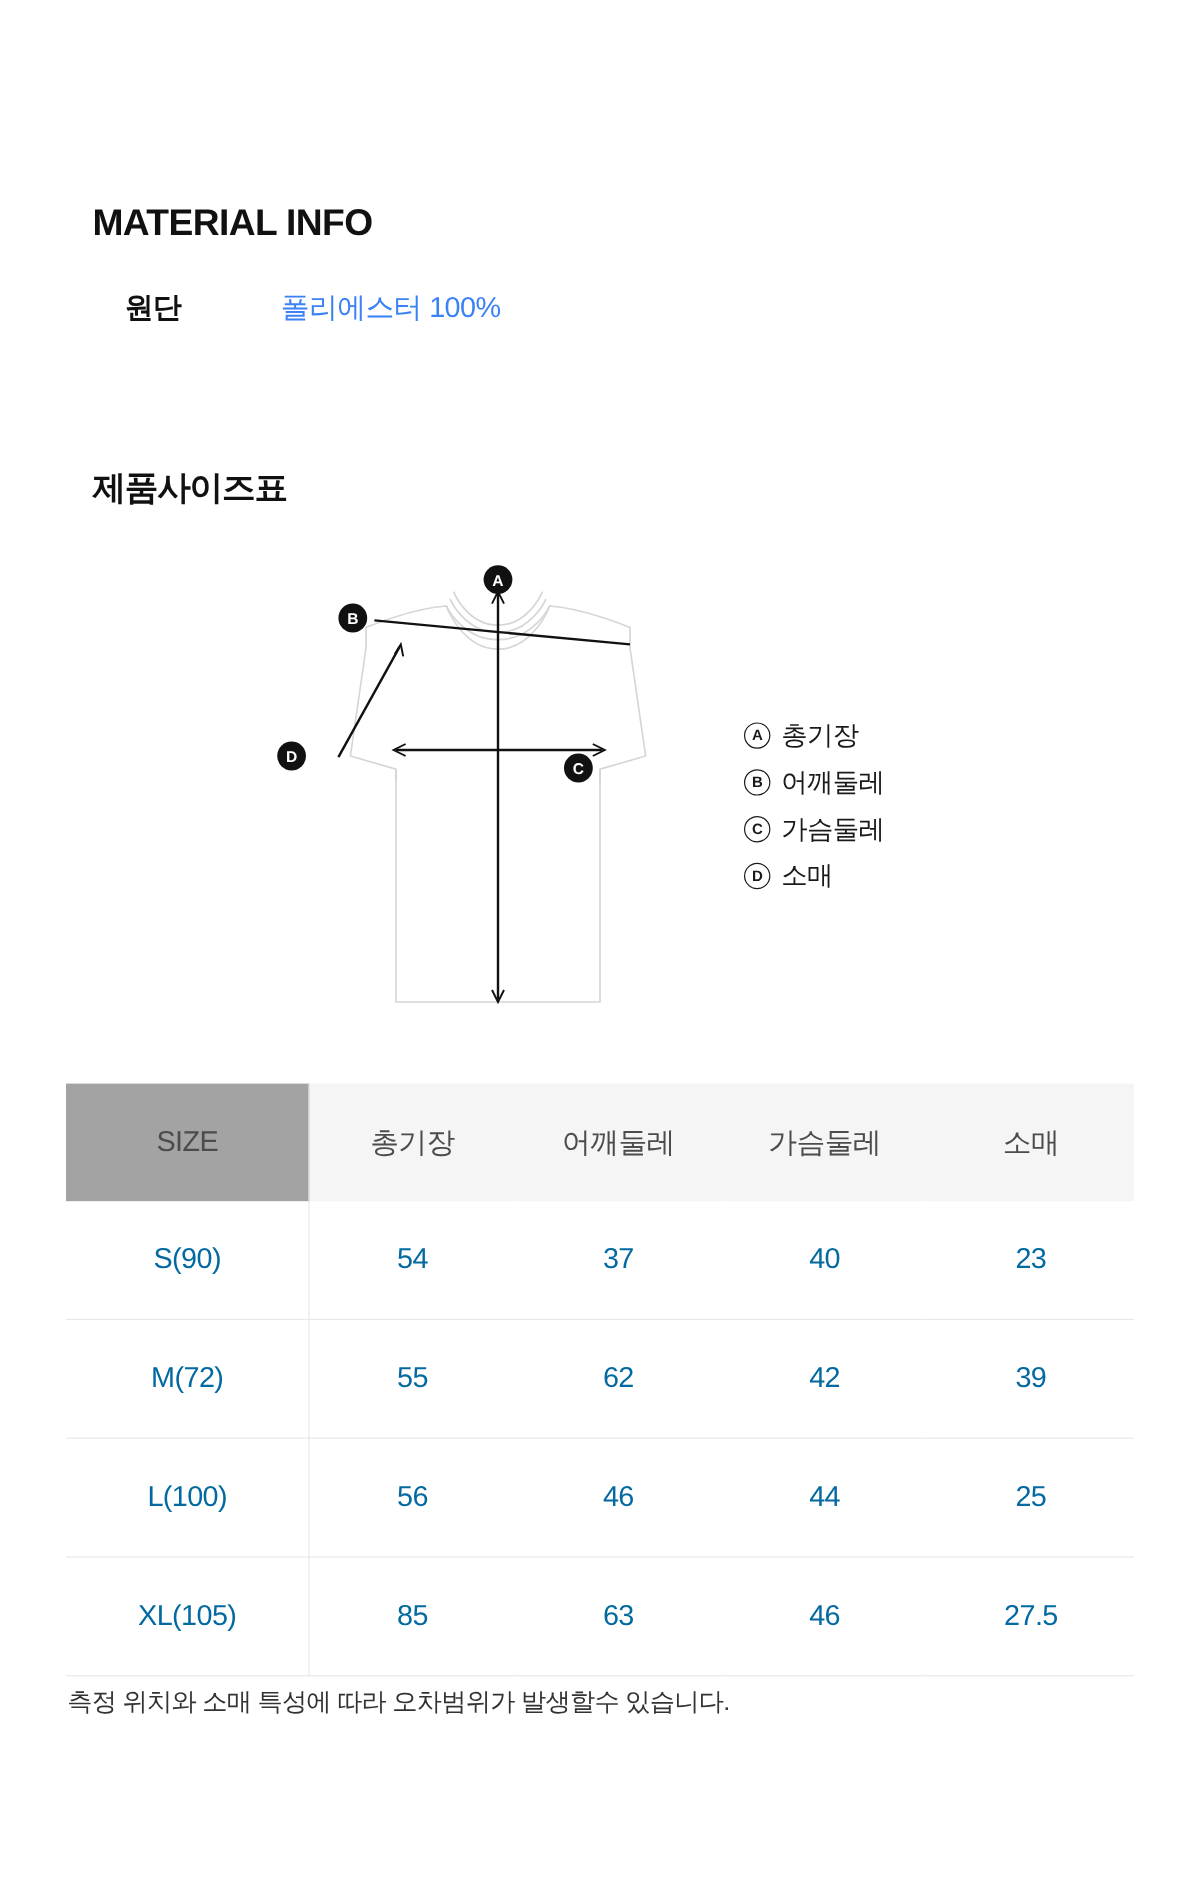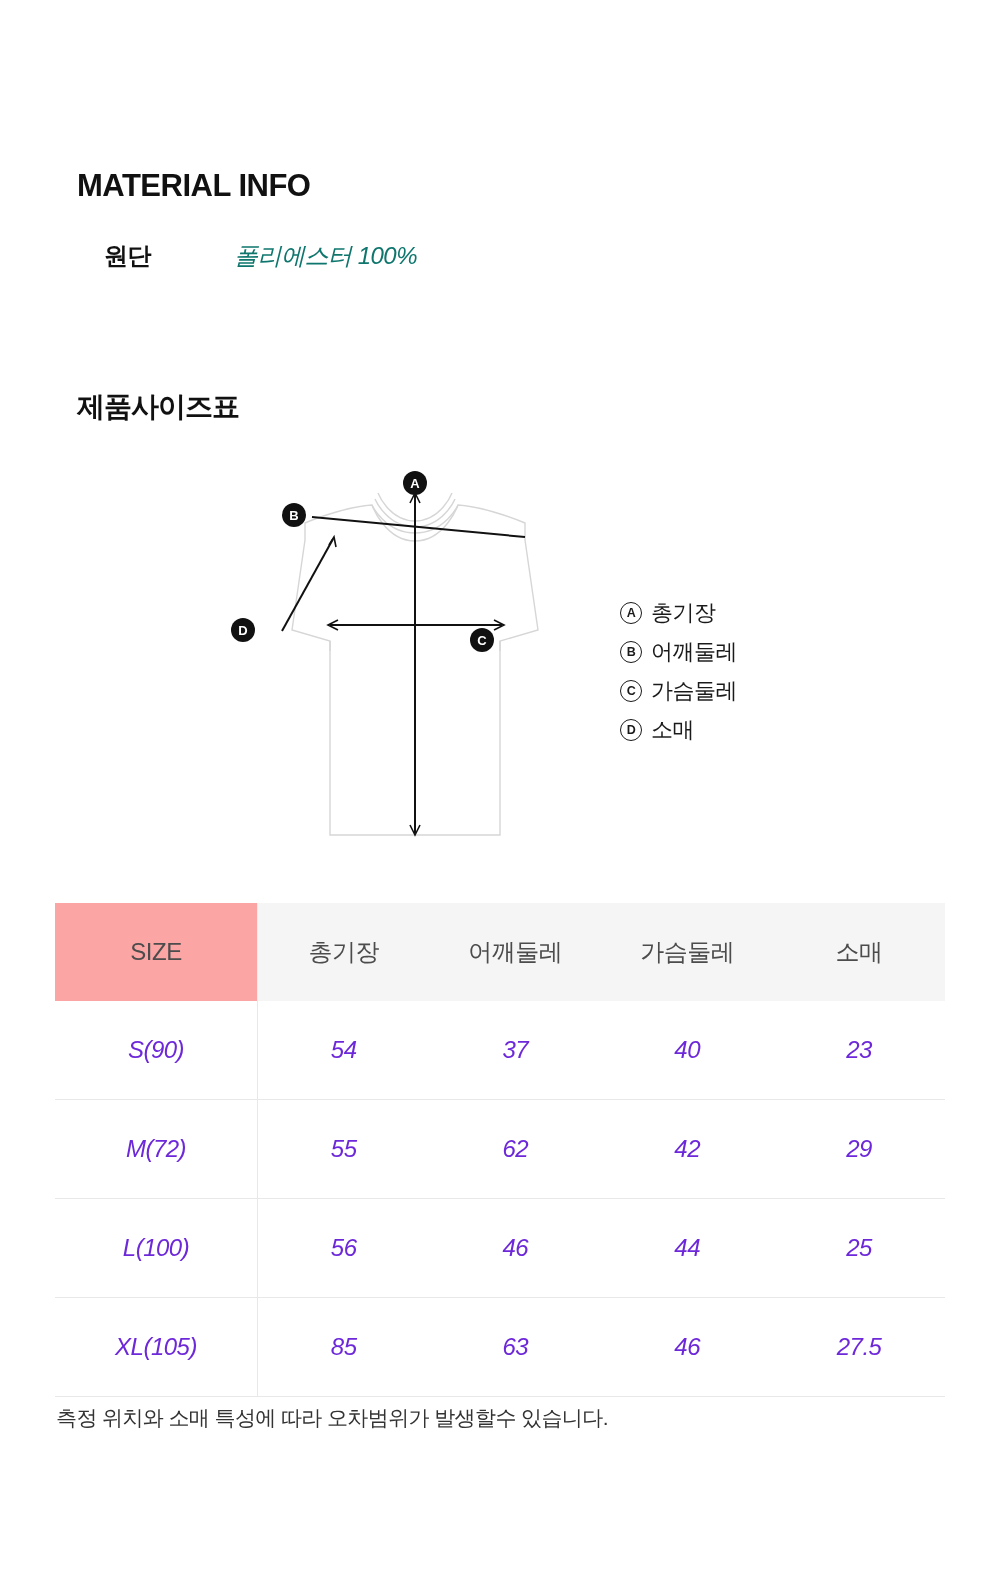--- a/index.html
+++ b/index.html
@@ -43,23 +43,22 @@
   .material-label {
     font-size: 24px;
     font-weight: bold;
     color: #111111;
     width: 130px;
     letter-spacing: -0.5px;
   }
   .material-value {
     font-size: 24px;
     font-weight: normal;
-    color: #0f766e;
-    letter-spacing: -0.5px;
-    font-style: italic;
+    color: #3b82f6;
+    letter-spacing: -0.5px;
   }
 
   
   .size-title {
     position: absolute;
     left: 77px;
     top: 388px;
     font-size: 28px;
     font-weight: bold;
     letter-spacing: -1px;
@@ -124,31 +123,30 @@
     letter-spacing: -0.5px;
   }
   .size-table thead th {
     height: 96px;
     background: #f5f5f5;
     color: #4c4c4c;
   }
   .size-table tbody td {
     height: 96px;
     border-bottom: 1px solid #e8e8e8;
-    color: #6d28d9;
-    font-style: italic;
+    color: #0369a1;
   }
   .size-table tbody tr:last-child td {
     border-bottom: 1px solid #e8e8e8;
   }
   .size-table .col-size {
     width: 200px;
   }
   .size-table thead .col-size {
-    background: #fca5a5;
+    background: #a3a3a3;
   }
   .size-table tbody .col-size {
     border-right: 1px solid #e8e8e8;
   }
   .size-table thead .col-size {
     border-right: 1px solid #ececec;
   }
 
   .note {
     position: absolute;
@@ -254,21 +252,21 @@
         <td>54</td>
         <td>37</td>
         <td>40</td>
         <td>23</td>
       </tr>
       <tr>
         <td class="col-size">M(72)</td>
         <td>55</td>
         <td>62</td>
         <td>42</td>
-        <td>29</td>
+        <td>39</td>
       </tr>
       <tr>
         <td class="col-size">L(100)</td>
         <td>56</td>
         <td>46</td>
         <td>44</td>
         <td>25</td>
       </tr>
       <tr>
         <td class="col-size">XL(105)</td>

